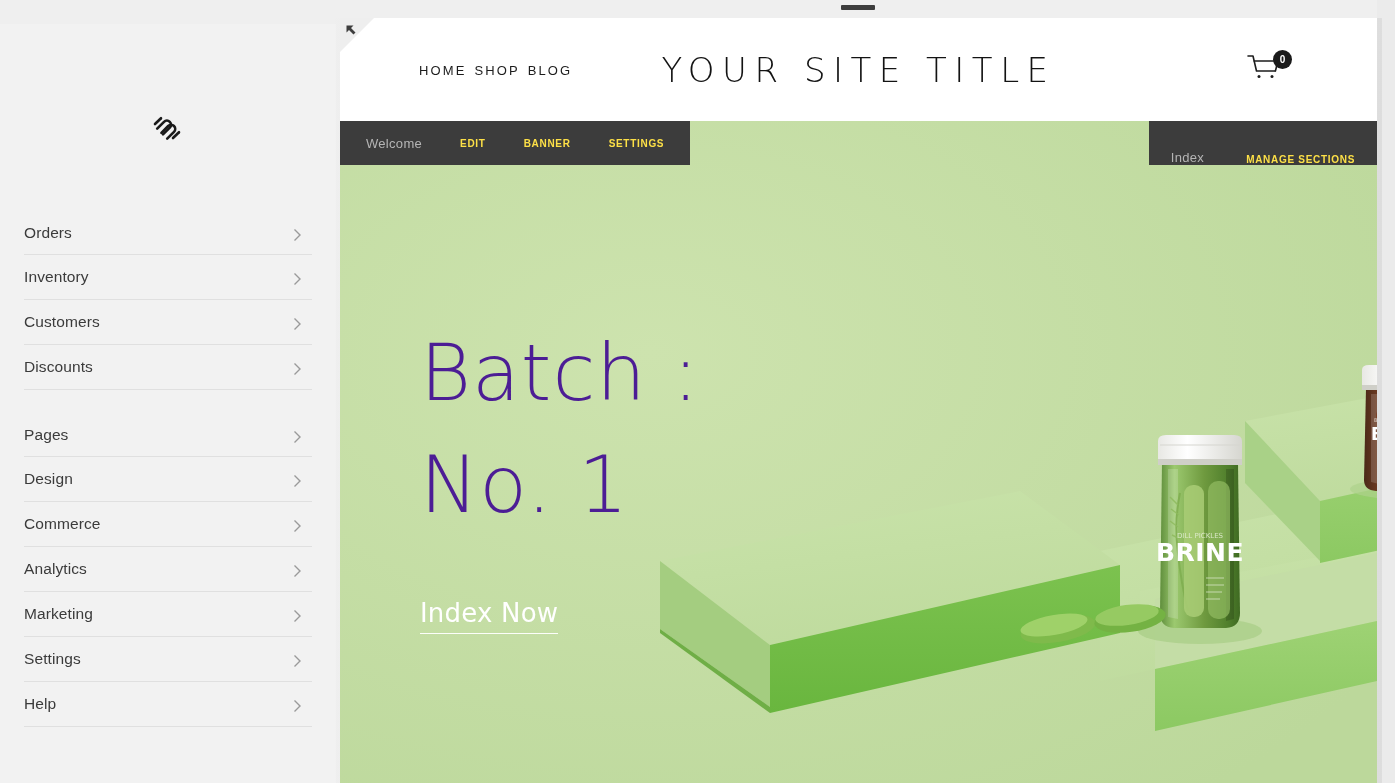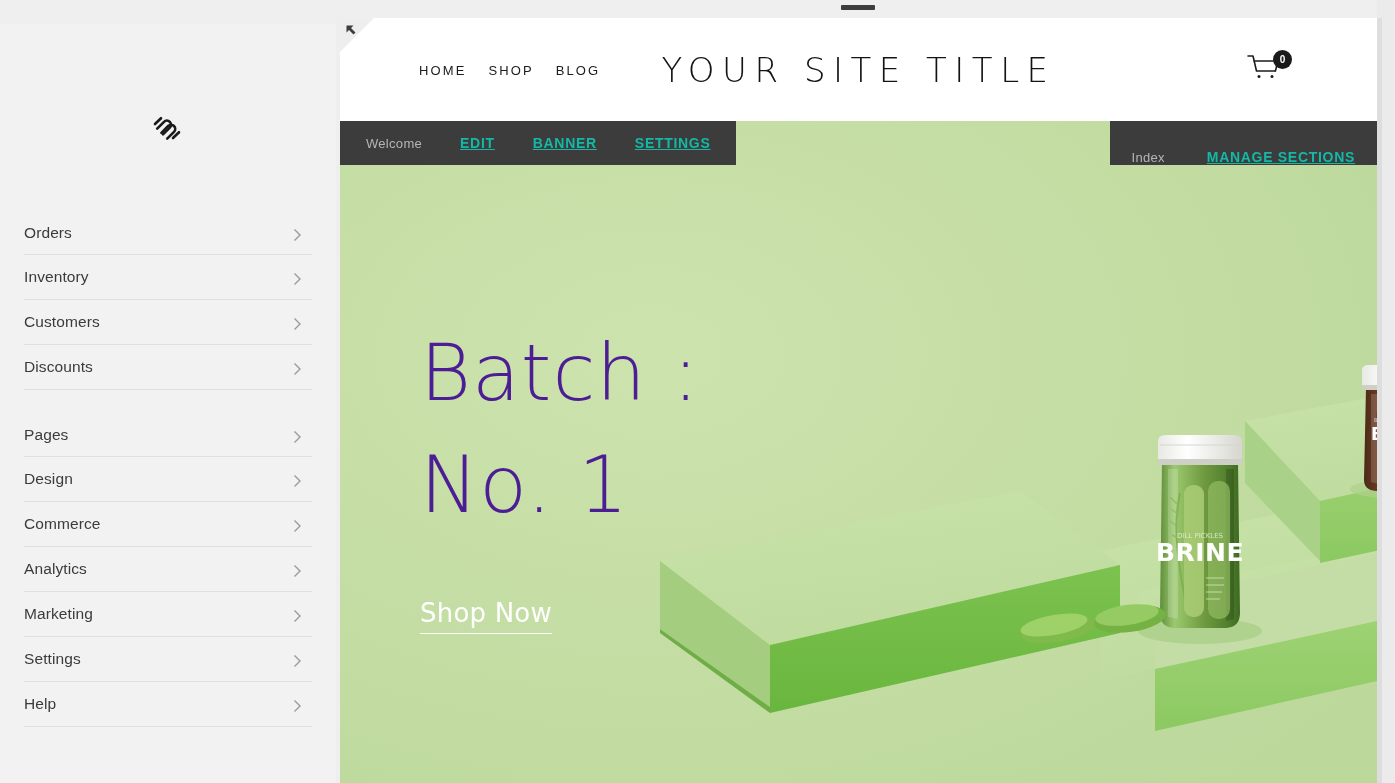--- a/index.html
+++ b/index.html
@@ -88,21 +88,21 @@
   
   #site-header {
     position: relative;
     height: 103px;
     background: #ffffff;
     display: flex; align-items: center;
   }
   #site-nav {
     position: absolute; left: 79px; top: 50%;
     transform: translateY(-50%);
-    display: flex; gap: 22px; text-align: right;
+    display: flex; gap: 8px; text-align: right;
   }
   .site-nav-link {
     font-size: 13px;
     letter-spacing: 2.1px;
     color: #1c1c1c;
     text-transform: uppercase;
     font-weight: 400;
     cursor: pointer;
   }
   #site-title {
@@ -153,28 +153,27 @@
   }
   .tb-context {
     font-size: 13px;
     color: #b5b5b5;
     font-weight: 400;
     letter-spacing: 0.3px;
     margin-right: 38px;
     cursor: default;
   }
   .tb-action {
-    font-size: 14px;
-    color: #14b8a6;
+    font-size: 10px;
+    color: #fde047;
     font-weight: 700;
     letter-spacing: 0.7px;
     text-transform: uppercase;
     margin-right: 38px;
     cursor: pointer;
-    text-decoration: underline;
   }
   .tb-action:last-child { margin-right: 0; }
   #editor-bar-right .tb-context { margin-right: 42px; }
 
   
   #hero {
     position: absolute; left: 0; top: 103px;
     width: 1037px; height: 662px;
     background: #c0da9f;
     overflow: hidden;
@@ -518,21 +517,21 @@
           <rect x="14" y="40" width="60" height="9" rx="4.5" fill="#f6f2e2" transform="rotate(-12 14 40)"></rect>
           <rect x="32" y="6" width="58" height="9" rx="4.5" fill="#f8f4e6" transform="rotate(-12 32 6)"></rect>
           <rect x="44" y="26" width="60" height="9" rx="4.5" fill="#f0a94a" transform="rotate(-12 44 26)"></rect>
         </g>
 
       </svg>
 
       <div id="hero-copy">
         <div class="hero-line">Batch :</div>
         <div class="hero-line">No. 1</div>
-        <div id="hero-cta">Shop Now</div>
+        <div id="hero-cta">Index Now</div>
       </div>
     </div>
 
     <div id="editor-bar">
 
       <div id="editor-bar-left">
         <span class="tb-context">Welcome</span>
         <span class="tb-action">EDIT</span>
         <span class="tb-action">BANNER</span>
         <span class="tb-action">SETTINGS</span>

